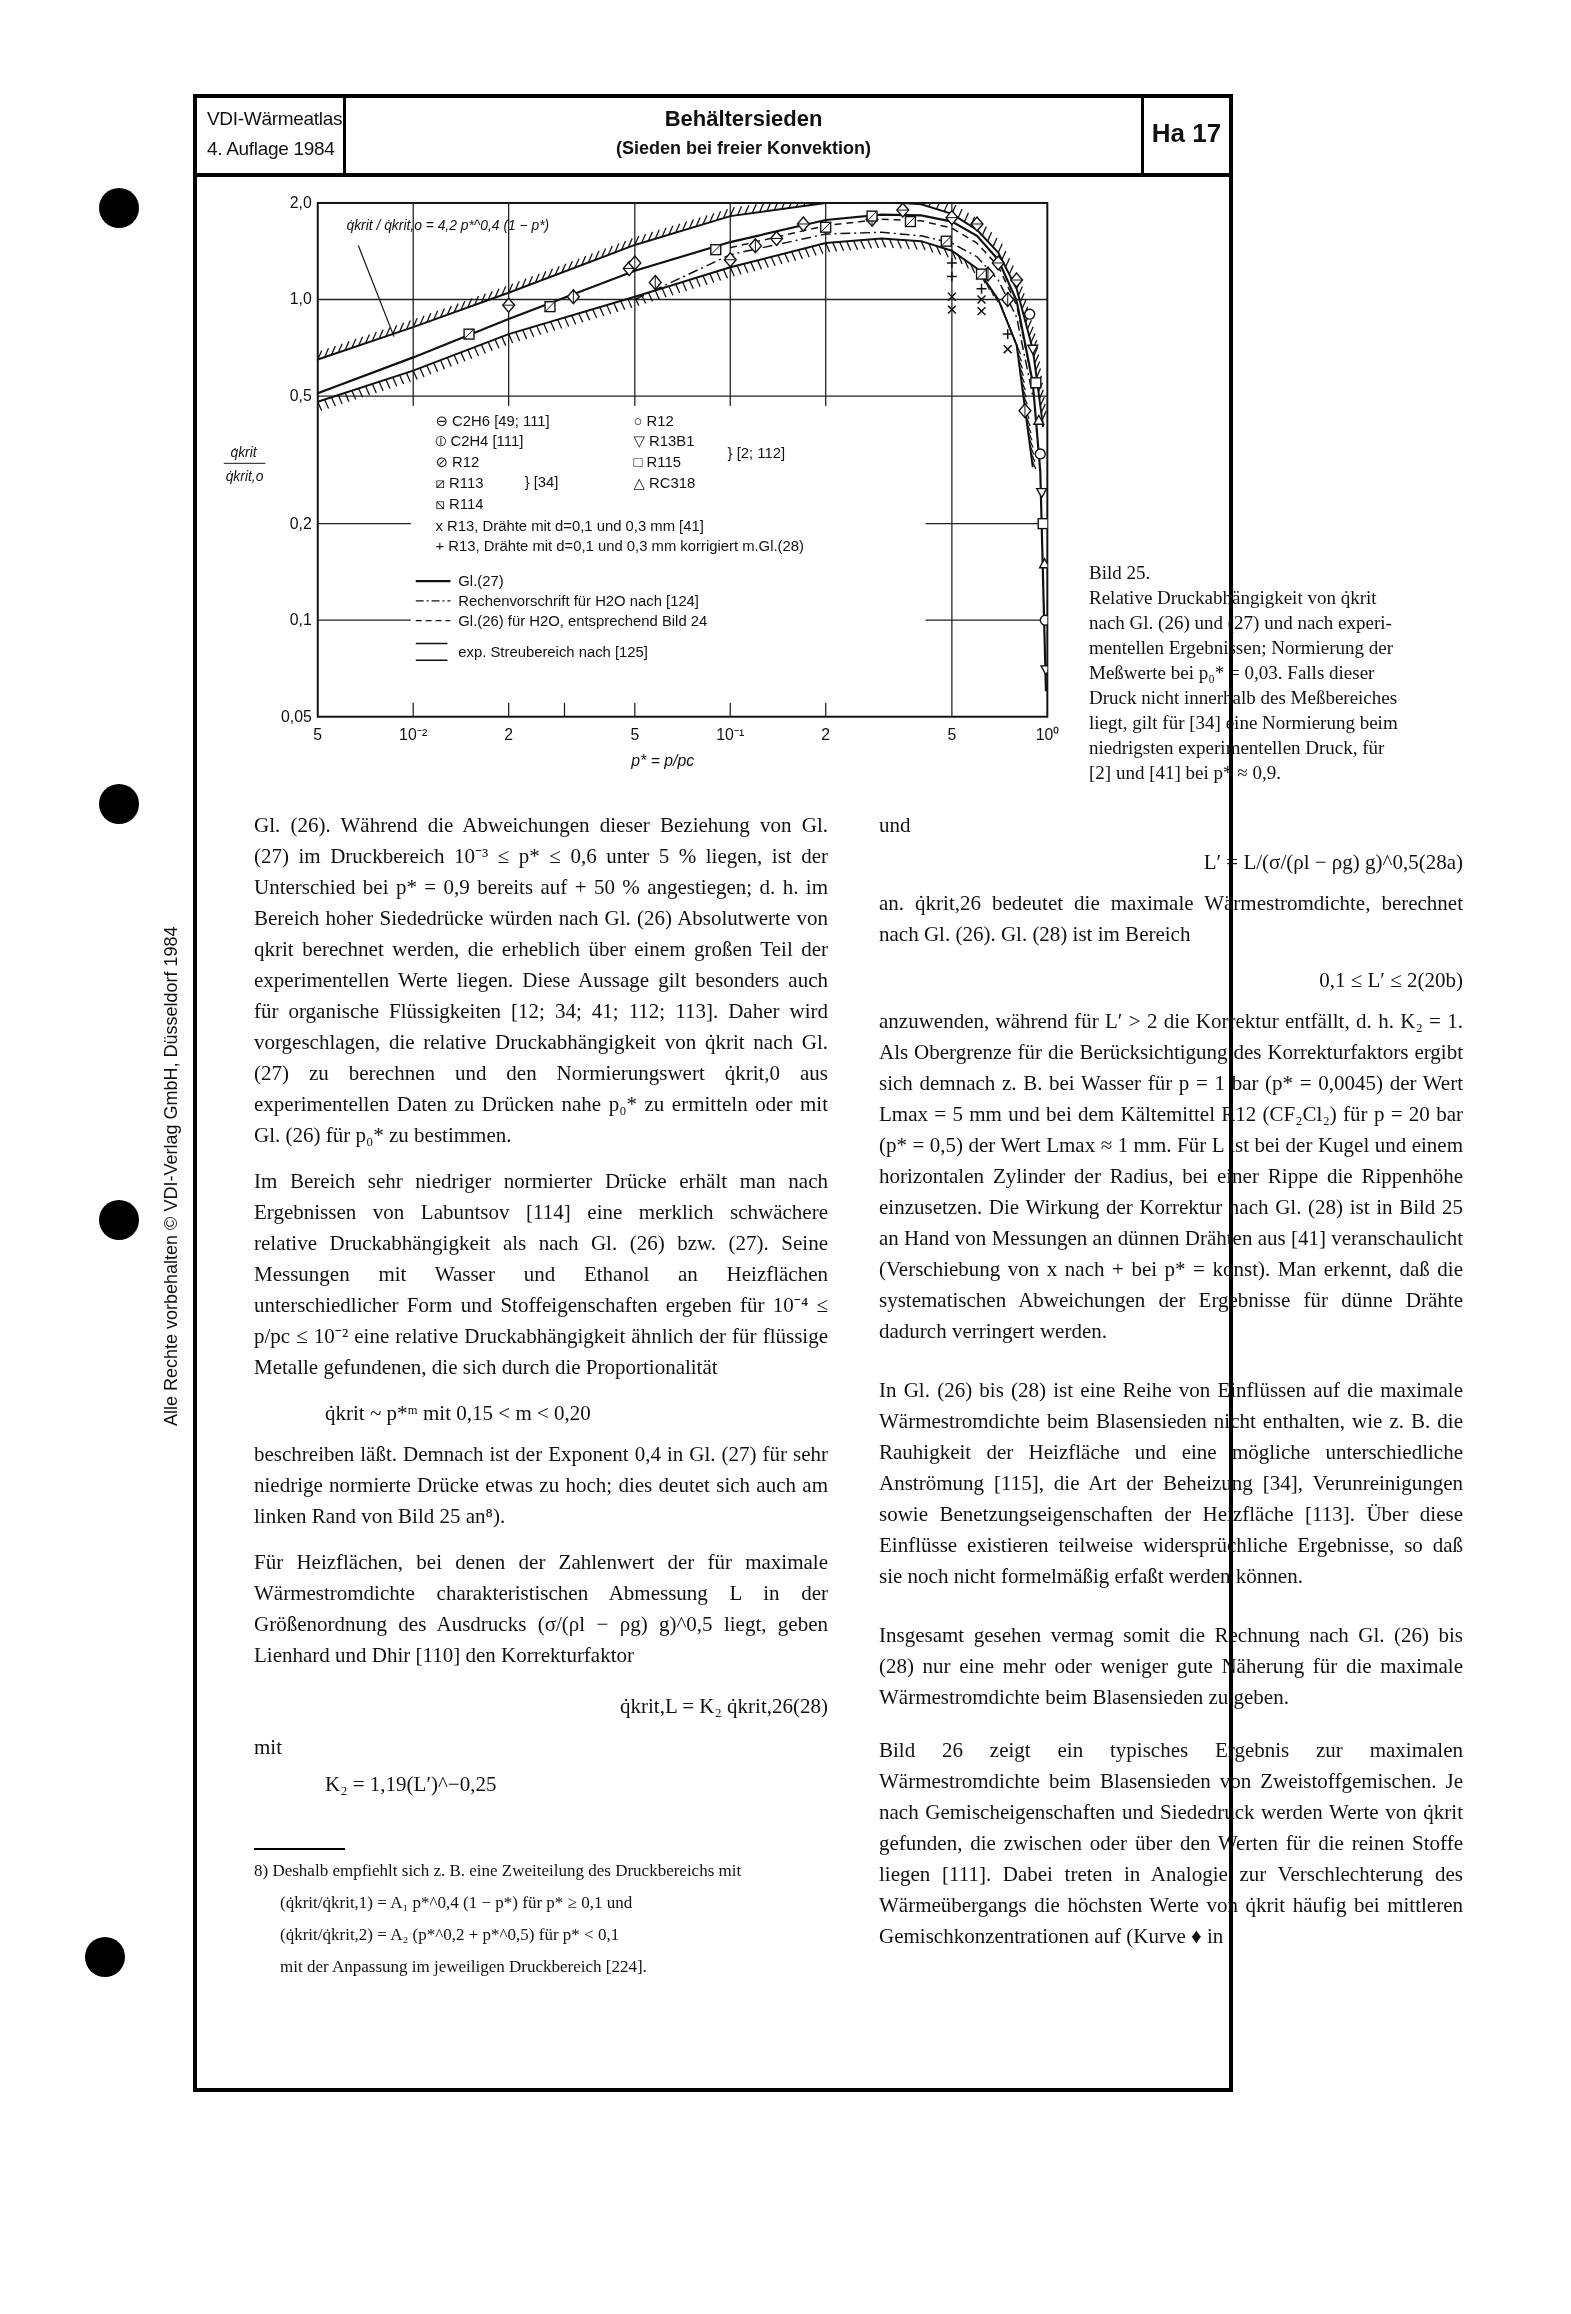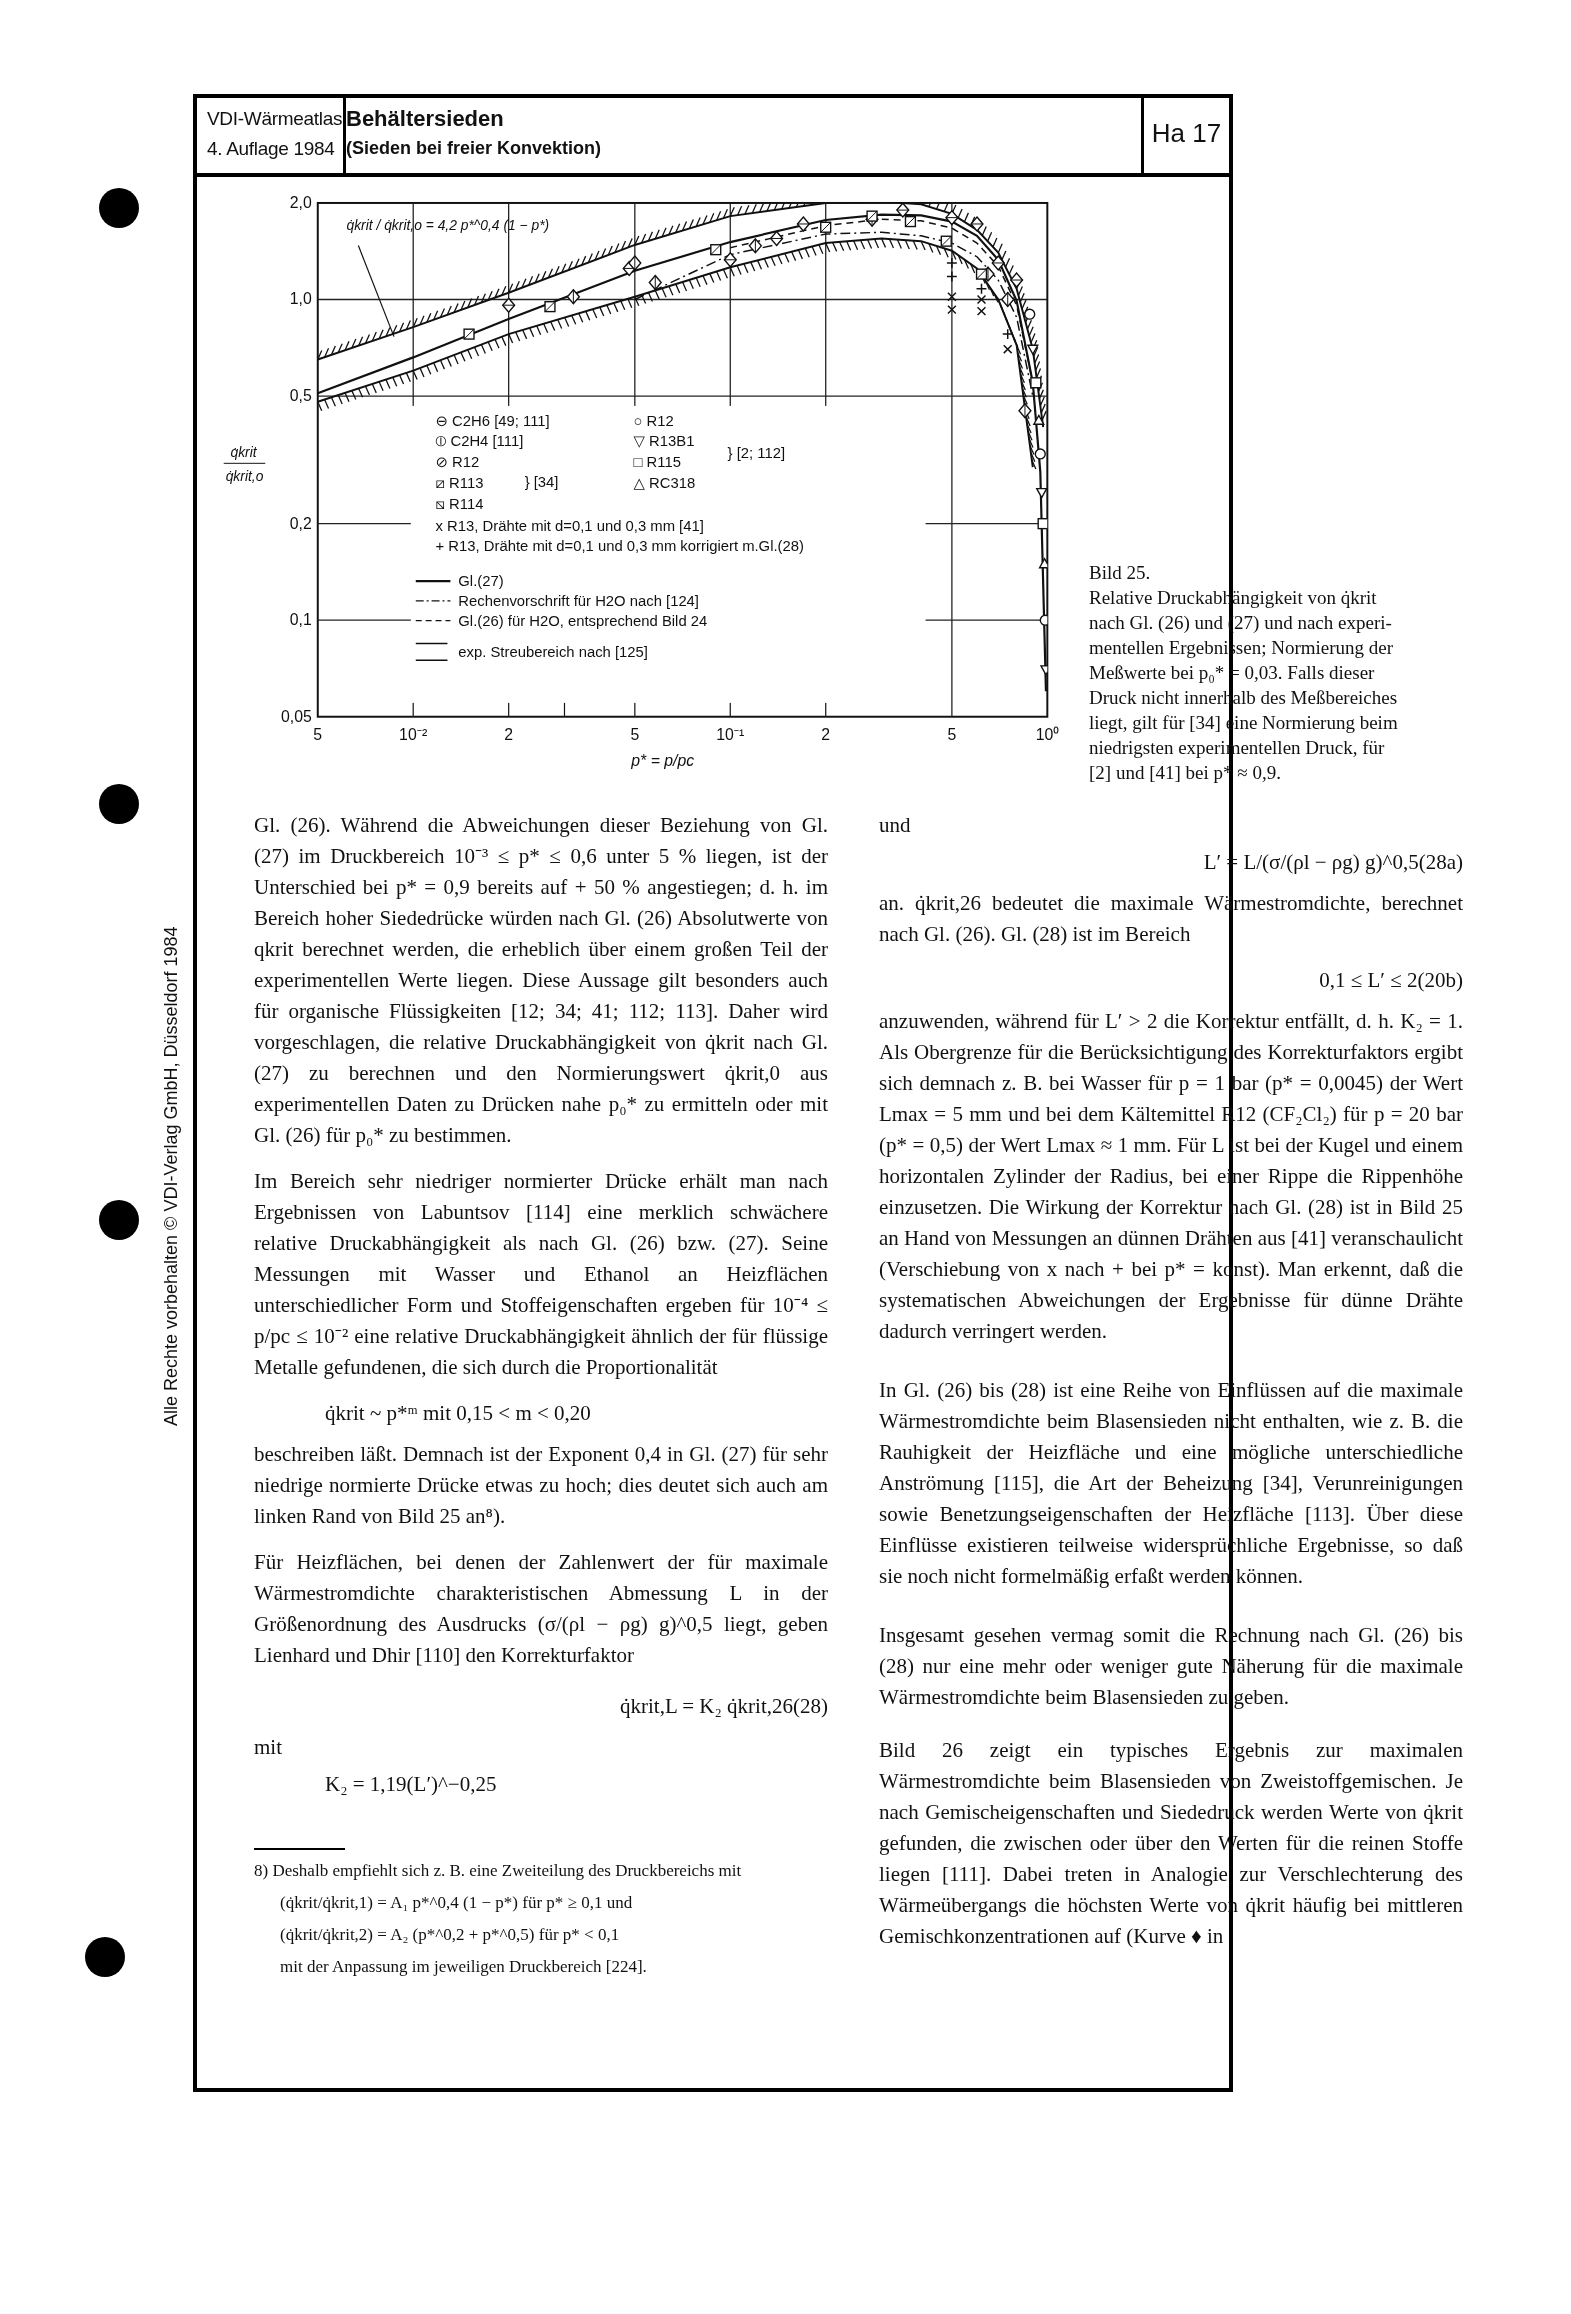--- a/index.html
+++ b/index.html
@@ -1,24 +1,24 @@
 <!DOCTYPE html>
 <html><head>
 <meta charset="utf-8">
 <style>
   html, body { margin:0; padding:0; background:#ffffff; }
   body { width:1571px; height:2315px; position:relative; overflow:hidden; color:#111; font-family:"Liberation Serif", serif; }
   .hole { position:absolute; width:40px; height:40px; border-radius:50%; background:#000; }
   .frame { position:absolute; left:193px; top:94px; width:1040px; height:1998px; border:4px solid #000; box-sizing:border-box; }
   .hdr { position:absolute; left:0; top:0; right:0; height:75px; border-bottom:4px solid #000; display:flex; font-family:"Liberation Sans", sans-serif; }
   .hdr .c1 { width:136px; border-right:3px solid #000; padding:6px 0 0 10px; font-size:19px; line-height:30px; letter-spacing:-0.3px; }
-  .hdr .c2 { flex:1; border-right:3px solid #000; text-align:left; padding-top:6px; }
+  .hdr .c2 { flex:1; border-right:3px solid #000; text-align:center; padding-top:6px; }
   .hdr .c2 .t { font-size:22px; font-weight:bold; line-height:30px; }
   .hdr .c2 .s { font-size:18px; font-weight:bold; line-height:28px; }
-  .hdr .c3 { width:85px; text-align:center; font-size:26px; font-weight:normal; line-height:71px; }
+  .hdr .c3 { width:85px; text-align:center; font-size:26px; font-weight:bold; line-height:71px; }
   .vert { position:absolute; left:161px; top:1426px; transform-origin:0 0; transform:rotate(-90deg); font-family:"Liberation Sans", sans-serif; font-size:18px; white-space:nowrap; }
   .chartwrap { position:absolute; left:0; top:0; width:1571px; height:792px; pointer-events:none; }
   .chartwrap svg { position:absolute; left:0; top:0; }
   .caption { position:absolute; left:1089px; top:560px; width:391px; font-size:19px; line-height:25px; }
   .col { position:absolute; font-size:21px; line-height:31px; text-align:justify; }
   .col p { margin:0 0 15px 0; }
   .col .eq { display:flex; justify-content:flex-end; padding-left:71px; margin:6px 0 10px 0; }
   .col .eq.nolabel { justify-content:flex-start; }
   .left { left:254px; top:810px; width:574px; }
   .right { left:879px; top:810px; width:584px; }

